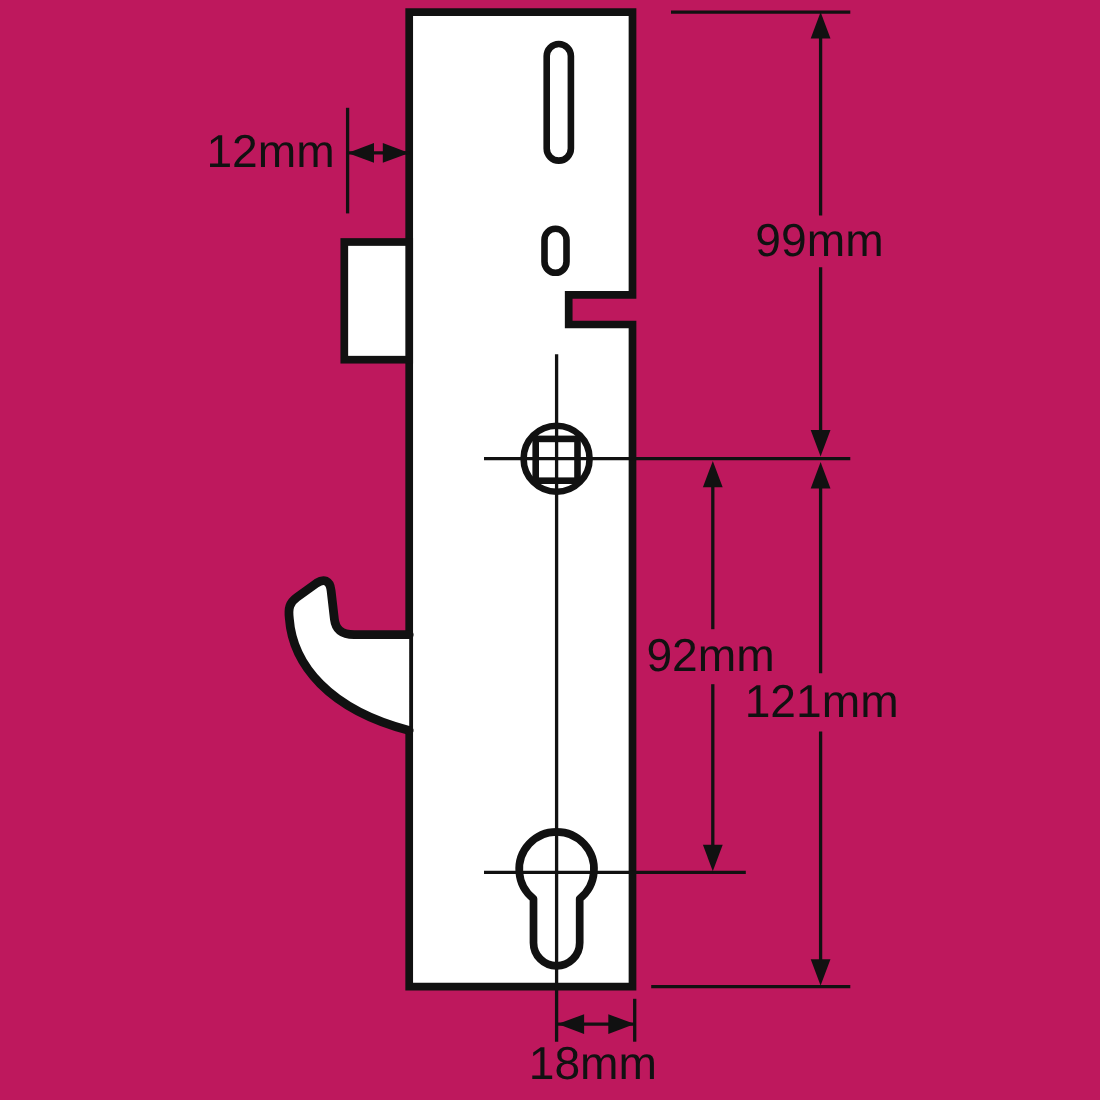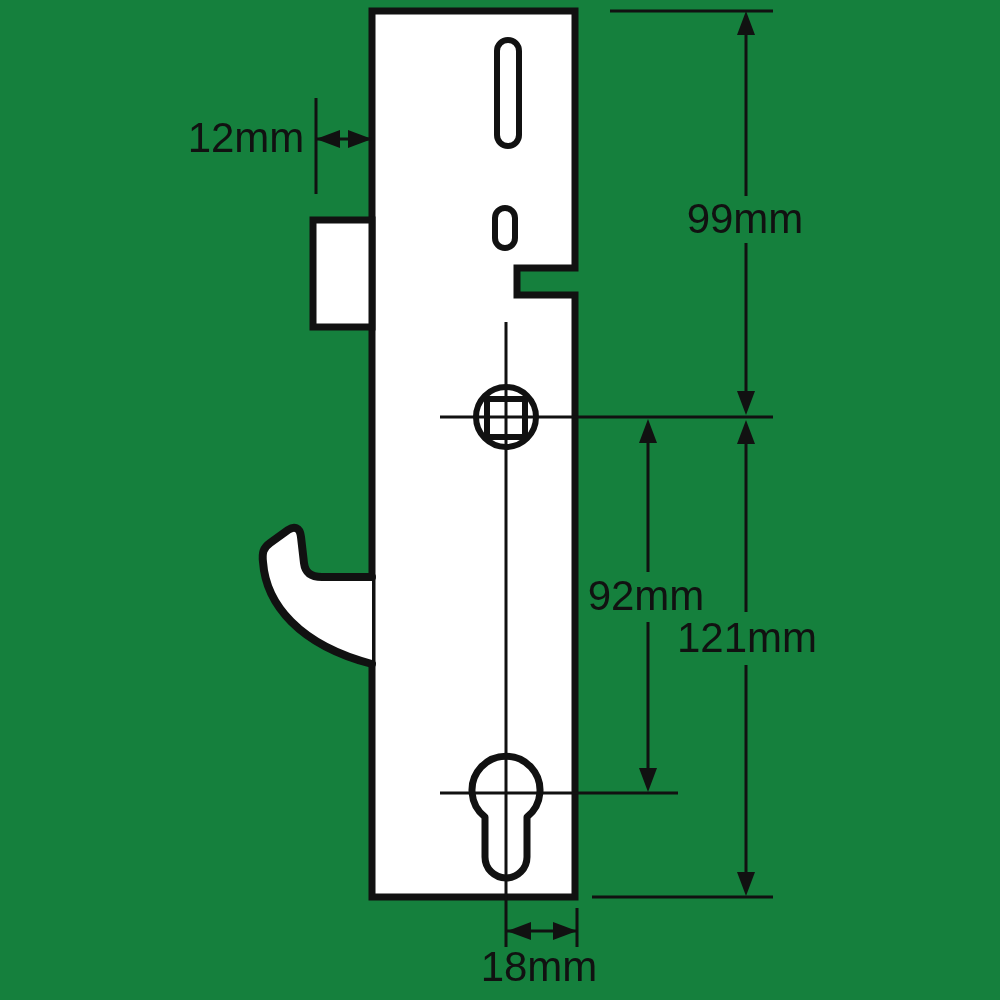--- a/index.html
+++ b/index.html
@@ -4,21 +4,21 @@
 <style>
   html, body {
     margin: 0;
     padding: 0;
     background: #ffffff;
   }
   .canvas {
     position: relative;
     width: 1000px;
     height: 1000px;
-    background: #15803d;
+    background: #be185d;
     overflow: hidden;
     font-family: "Liberation Sans", sans-serif;
   }
   svg {
     display: block;
   }
   .part {
     stroke: #111111;
     fill: #ffffff;
   }

